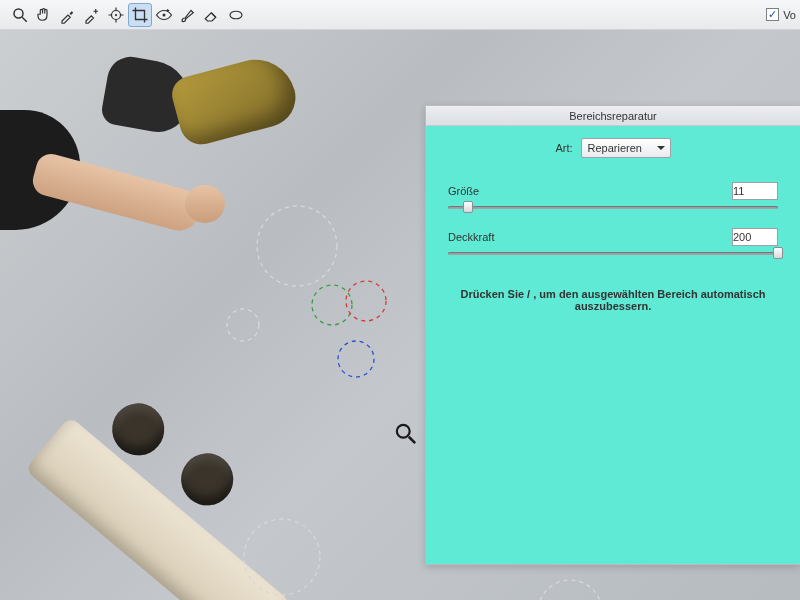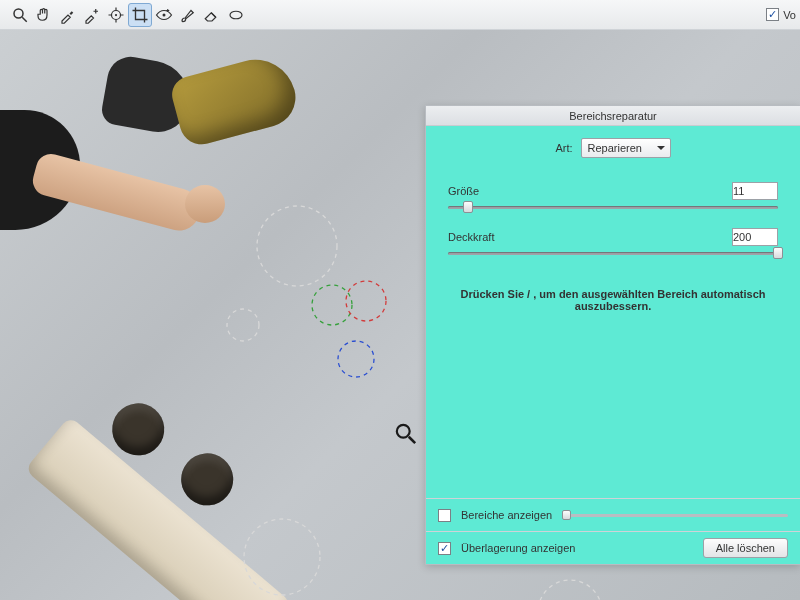--- a/index.html
+++ b/index.html
@@ -194,32 +194,14 @@
       <div class="slider-wrap">
         <div class="slider">
           <div class="track"></div>
             <div class="thumb" id="opacity-thumb" style="left: 100%;"></div>
         </div>
       </div>
 
       <div class="hint">Drücken Sie / , um den ausgewählten Bereich automatisch auszubessern.</div>
     </div>
 
-    <div class="panel-bottom">
-      <div class="sep"></div>
-      <div class="bottom-row">
-        <span class="chk"></span>
-        <span>Bereiche anzeigen</span>
-        <div class="mini-slider">
-            <div class="track"></div>
-            <div class="thumb"></div>
-          </div>
-      </div>
-      <div class="sep"></div>
-      <div class="bottom-row">
-        <span class="chk checked"></span>
-        <span>Überlagerung anzeigen</span>
-        <div class="grow"></div>
-        <div class="btn">Alle löschen</div>
-      </div>
-    </div>
   </div>
 </div>
 
 </body></html>

